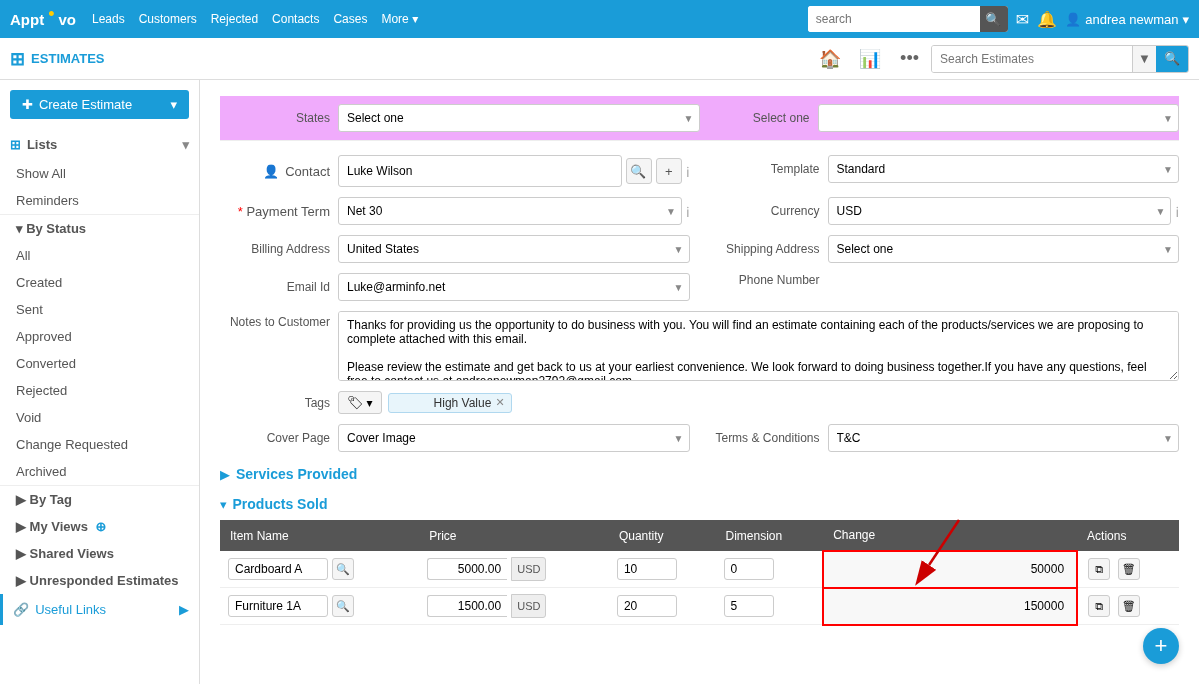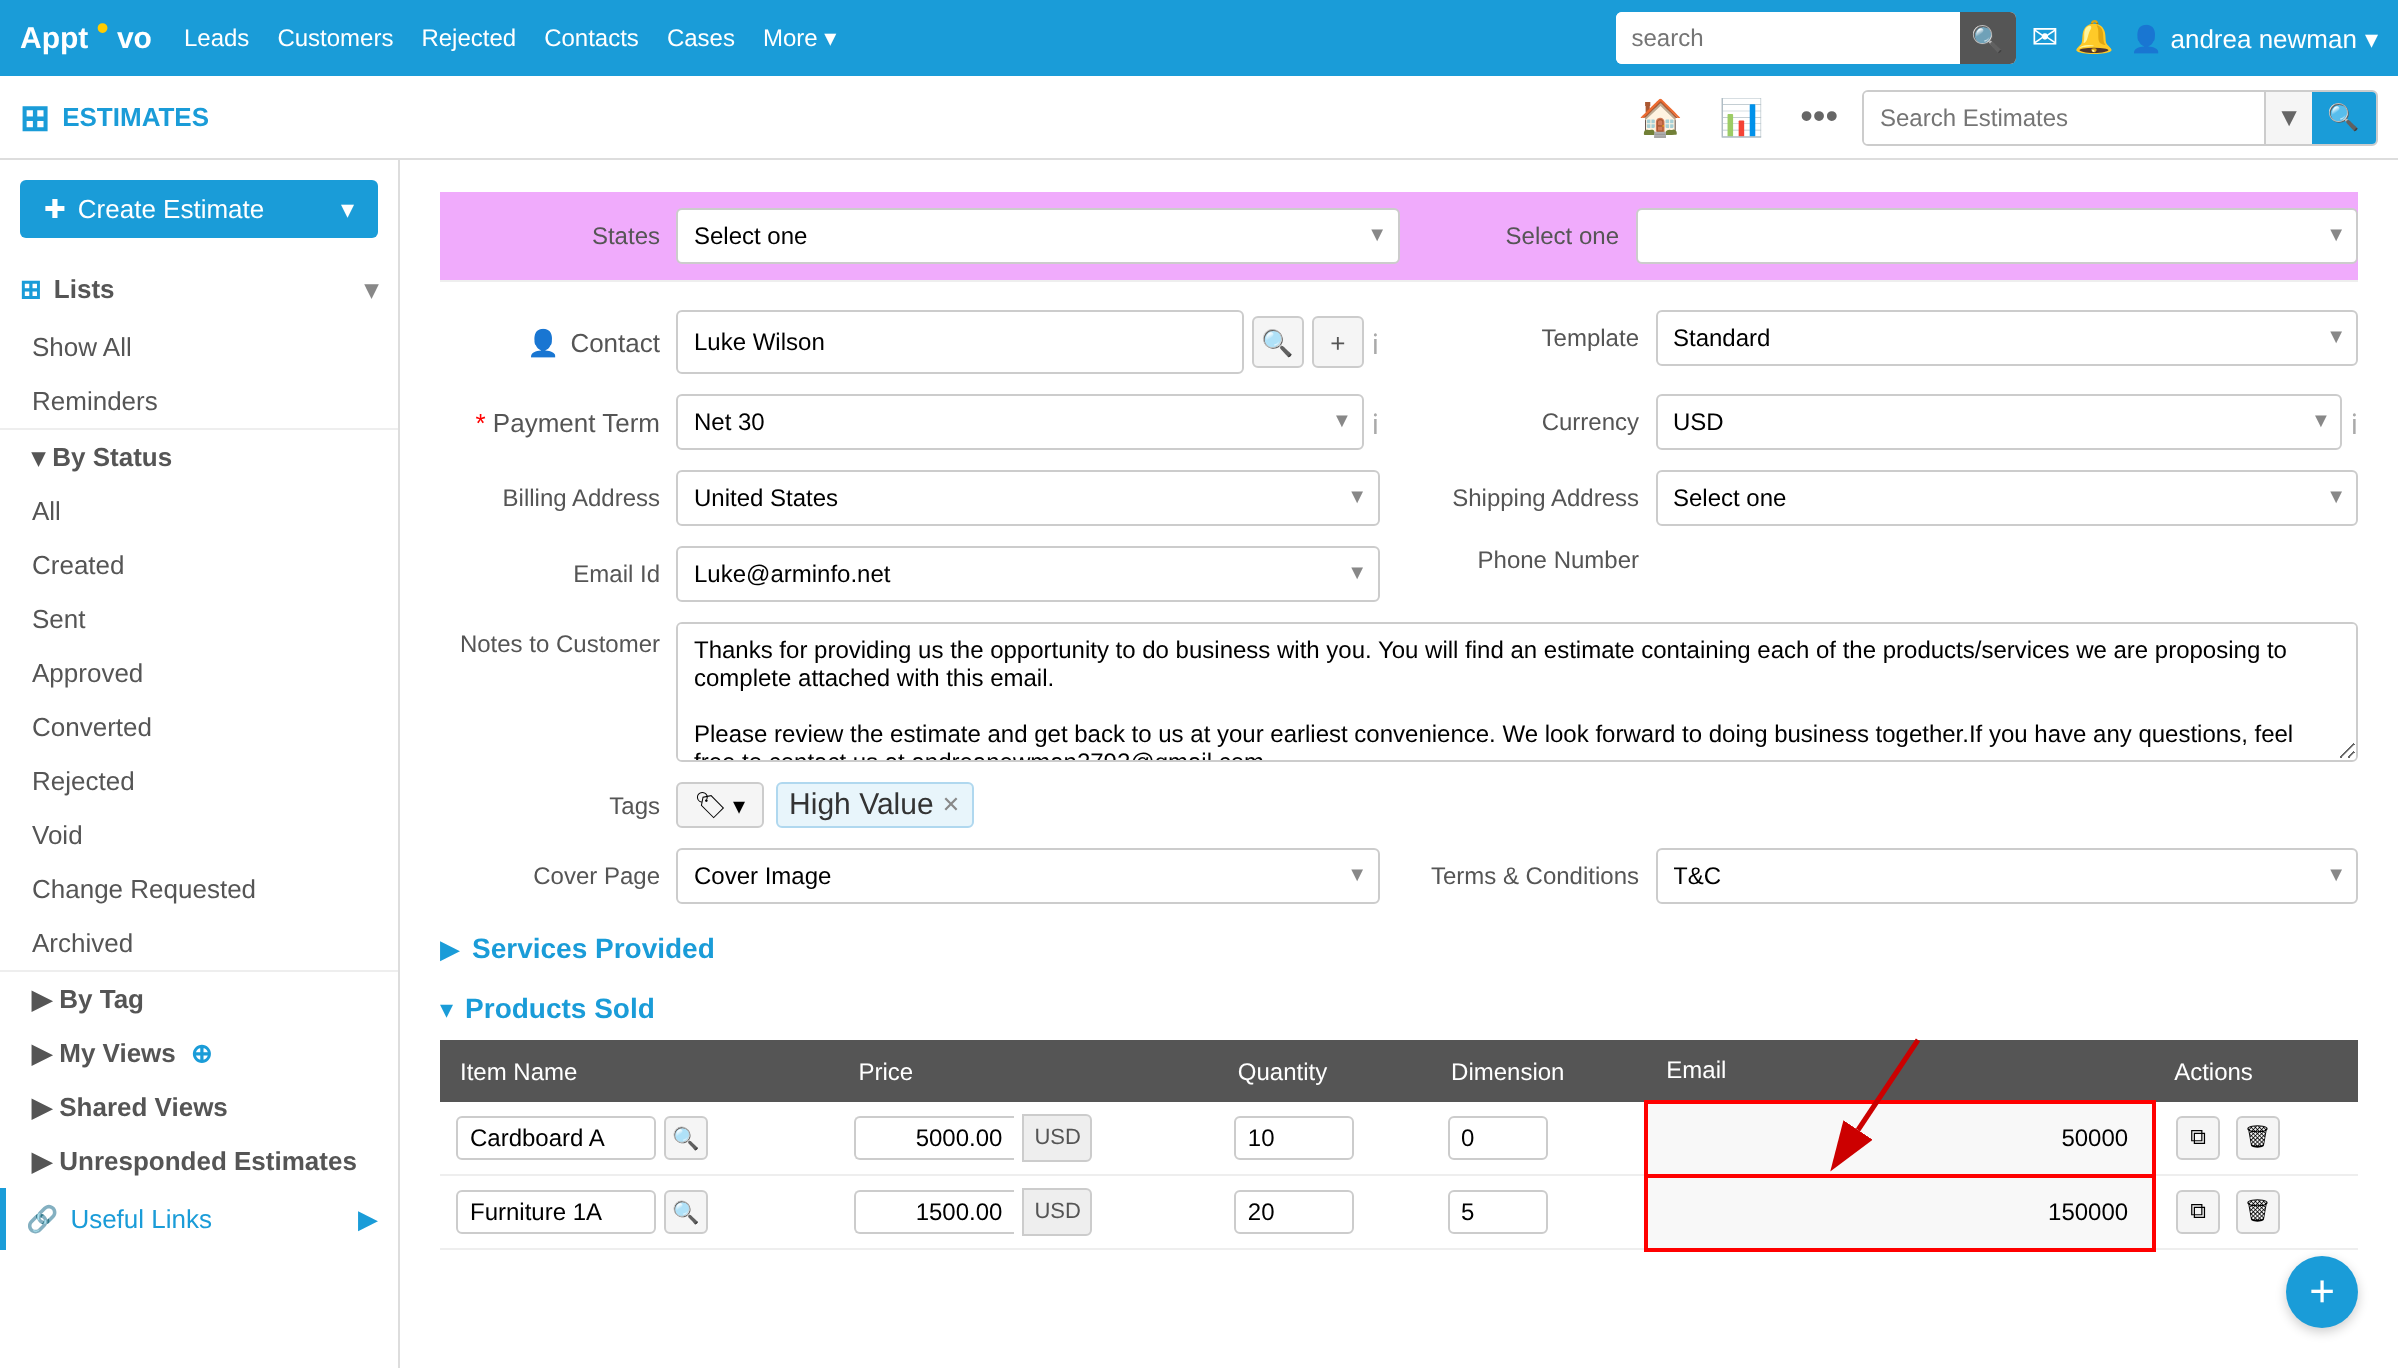--- a/index.html
+++ b/index.html
@@ -710,21 +710,21 @@
     </div>
 
     <div class="form-row">
       <div class="form-col">
         <span class="form-label">Tags</span>
         <div class="tags-area">
           <button class="tag-btn">
             <span>🏷</span> ▾
           </button>
           <div class="tag-item">
-            <span style="font-size:15px;">High Value</span>
+            <span style="font-size:12px;margin-left:39px;">High Value</span>
             <span class="tag-remove">✕</span>
           </div>
         </div>
       </div>
     </div>
 
     <div class="form-row">
       <div class="form-col">
         <span class="form-label">Cover Page</span>
         <div class="select-wrapper">
@@ -764,21 +764,21 @@
         <line x1="60" y1="10" x2="30" y2="55" stroke="#cc0000" stroke-width="2.5" marker-end="url(#arrowhead)"></line>
       </svg>
 
       <table class="products-table">
         <thead>
           <tr>
             <th>Item Name</th>
             <th>Price</th>
             <th>Quantity</th>
             <th>Dimension</th>
-            <th>Email</th>
+            <th>Change</th>
             <th>Actions</th>
           </tr>
         </thead>
         <tbody>
 
           <tr>
             <td>
               <div class="item-name-cell">
                 <input class="item-name-input" type="text" value="Cardboard A" style="">
                 <button class="item-search-btn">🔍</button>

